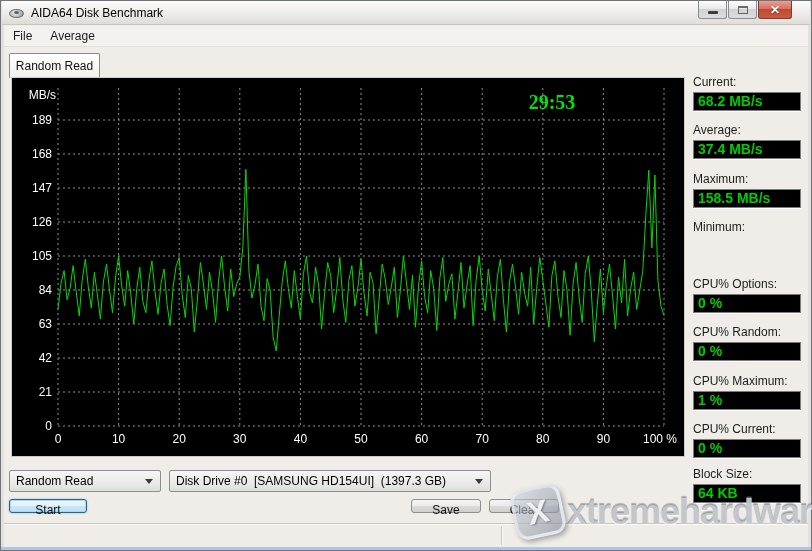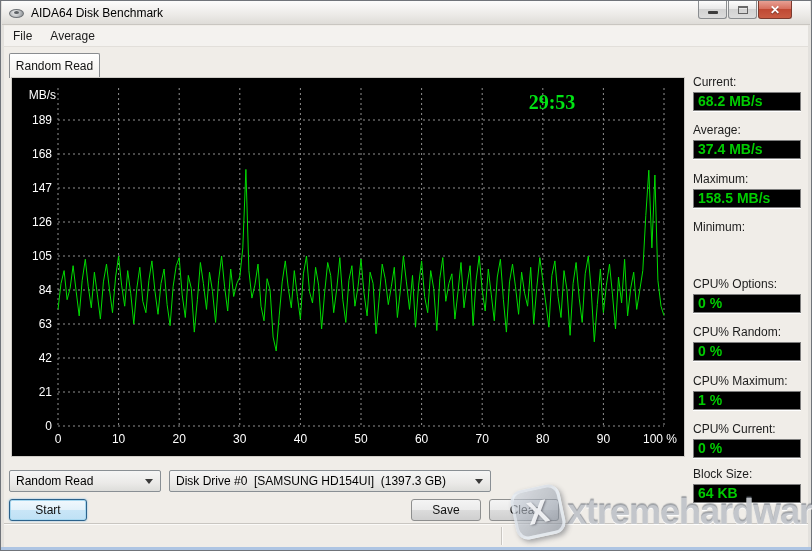--- a/index.html
+++ b/index.html
@@ -57,21 +57,21 @@
                 box-shadow: 0 1px 0 #ffffff; color:#00cc00; font-weight:bold;
                 font-size:14px; line-height:17px; padding-left:4px; white-space:pre; }
 
   
   .combo { position:absolute; top:469px; height:22px; border:1px solid #898f94; border-radius:2px;
            background:linear-gradient(#f5f5f5,#ebeae8 60%,#ddddda);
            font-size:12px; color:#000; display:flex; align-items:center; cursor:default; }
   .combo-text { flex:1; padding-left:6px; white-space:pre; overflow:hidden; }
   .combo-arrow { width:0; height:0; border-left:4px solid transparent; border-right:4px solid transparent;
                  border-top:5px solid #3a3a3a; margin-right:7px; }
-  .btn { position:absolute; top:498px; height:22px; border:1px solid #8e8f8f; border-radius:3px;
+  .btn { position:absolute; top:498px; height:14px; border:1px solid #8e8f8f; border-radius:3px;
          background:linear-gradient(#f4f4f4,#ebebeb 50%,#dcdcdc 50%,#cfcfcf);
          font-size:12px; color:#111; text-align:center; line-height:20px; cursor:default; }
   .btn.start { border:1px solid #2c628b;
          box-shadow: inset 0 0 0 1px #a8d8f0, 0 0 2px #7ab8e0;
          background:linear-gradient(#f1f8fd,#e2f1fa 50%,#c9e6f7 50%,#bfe1f5); }
   .btn.disabled { border-color:#b5b2ad; background:#f4f4f2; color:#4d7c0f;
          box-shadow:none;margin-top:25px; }
 
   
   .statusbar { position:absolute; left:3px; right:3px; bottom:3px; height:24px;

